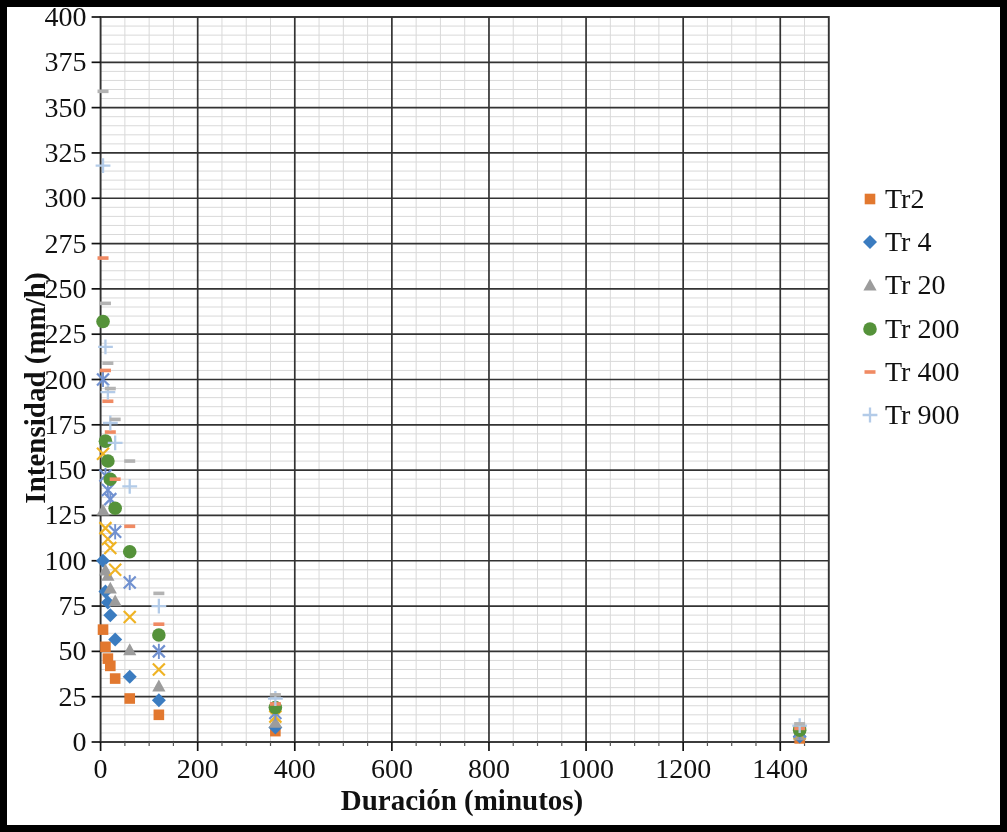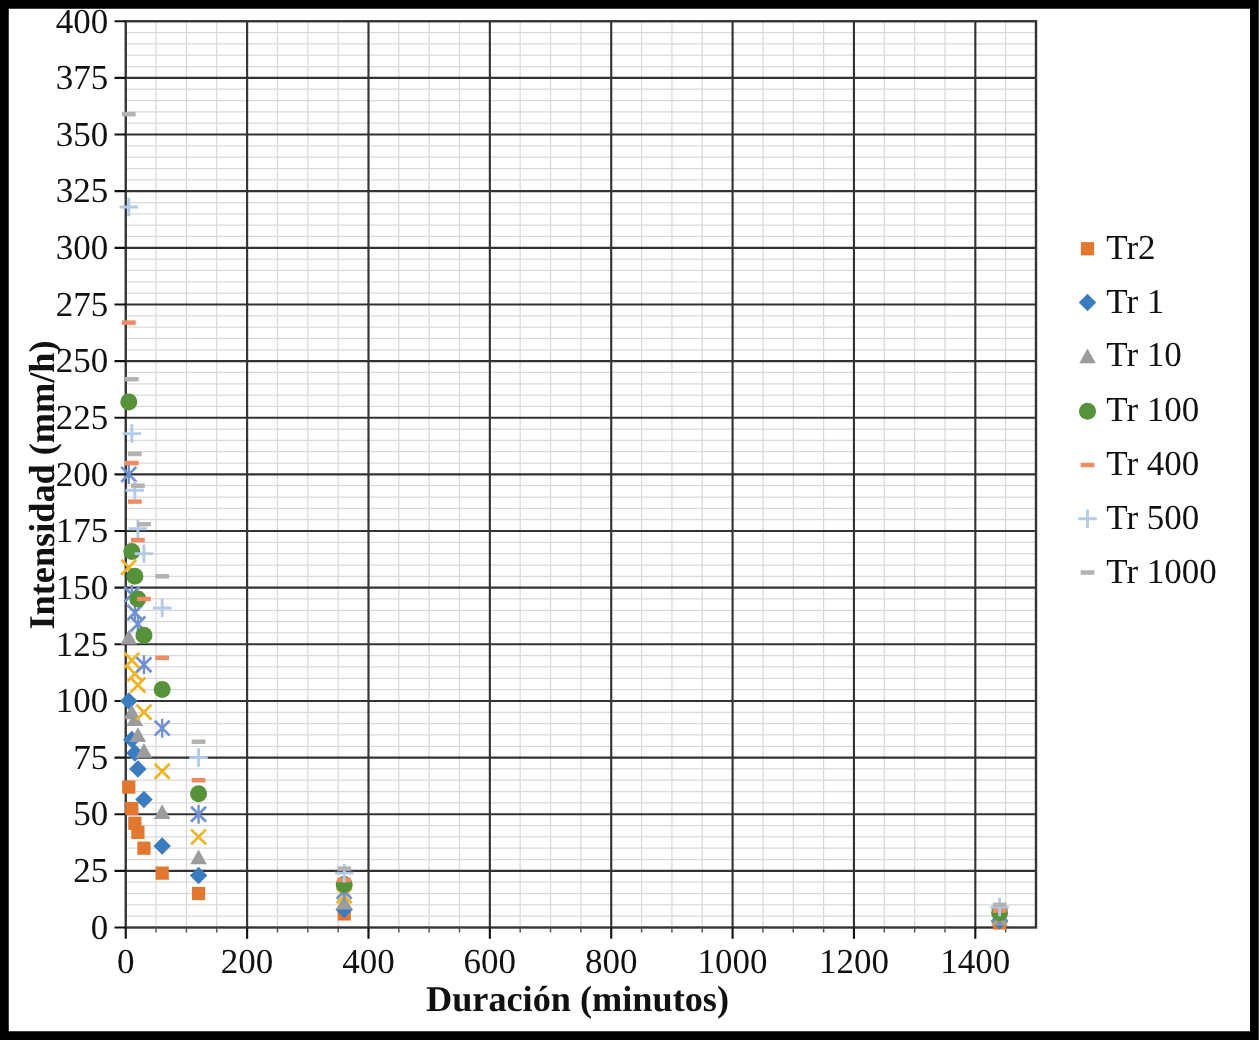--- a/index.html
+++ b/index.html
@@ -469,56 +469,48 @@
           </g>
         </svg>
         <span class="legend-label">Tr2</span>
       </div>
       <div class="legend-item">
         <svg width="24" height="24" class="legend-marker">
           <g>
             <path d="M 12 5 L 19 12 L 12 19 L 5 12 Z" fill="#3B7CC0"></path>
           </g>
         </svg>
-        <span class="legend-label">Tr 1</span>
+        <span class="legend-label">Tr 4</span>
       </div>
       <div class="legend-item">
         <svg width="24" height="24" class="legend-marker">
           <g>
             <path d="M 12 5.8 L 18.6 17.6 L 5.4 17.6 Z" fill="#9C9C9C"></path>
           </g>
         </svg>
-        <span class="legend-label">Tr 10</span>
+        <span class="legend-label">Tr 20</span>
       </div>
       <div class="legend-item">
         <svg width="24" height="24" class="legend-marker">
           <g>
             <circle cx="12" cy="12" r="6.8" fill="#55923A"></circle>
           </g>
         </svg>
-        <span class="legend-label">Tr 100</span>
+        <span class="legend-label">Tr 200</span>
       </div>
       <div class="legend-item">
         <svg width="24" height="24" class="legend-marker">
           <g>
             <rect x="6.5" y="10.2" width="11" height="3.6" fill="#F08A63"></rect>
           </g>
         </svg>
         <span class="legend-label">Tr 400</span>
       </div>
       <div class="legend-item">
         <svg width="24" height="24" class="legend-marker">
           <g>
             <path d="M 4.6 12 L 19.4 12 M 12 4.6 L 12 19.4" stroke="#B3CBE8" stroke-width="2.3" fill="none"></path>
           </g>
         </svg>
-        <span class="legend-label">Tr 500</span>
-      </div>
-      <div class="legend-item">
-        <svg width="24" height="24" class="legend-marker">
-          <g>
-            <rect x="6.5" y="10.2" width="11" height="3.6" fill="#B3B3B3"></rect>
-          </g>
-        </svg>
-        <span class="legend-label">Tr 1000</span>
+        <span class="legend-label">Tr 900</span>
       </div>
     </div>
 </div>
 
 </body></html>

